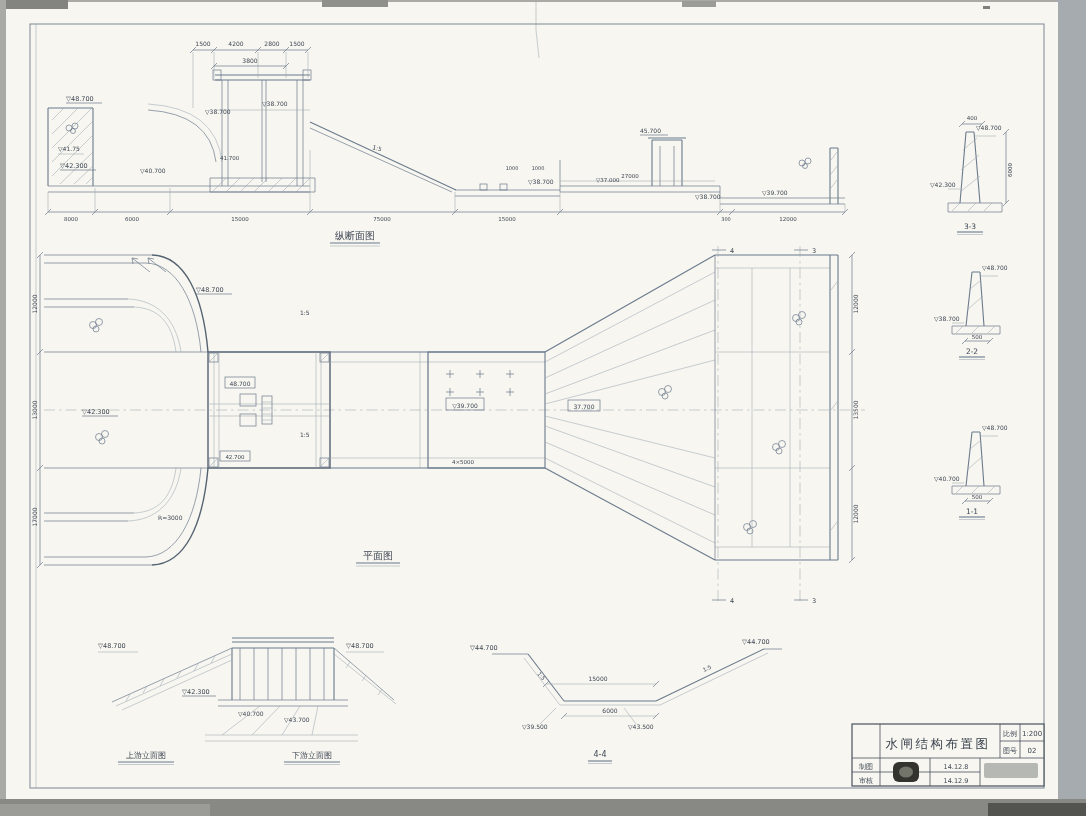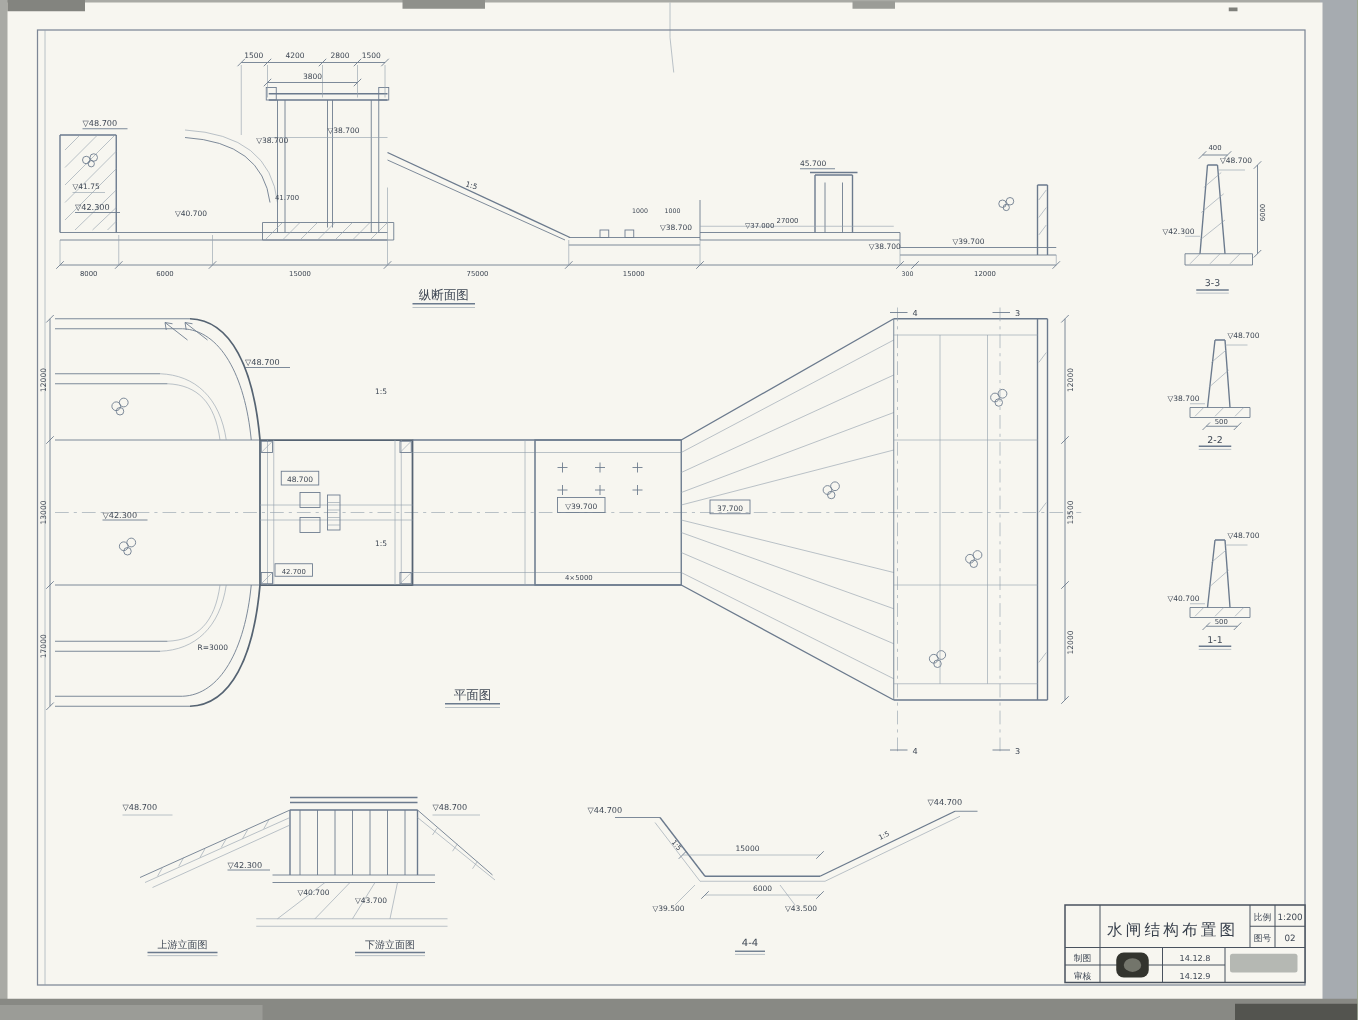--- a/index.html
+++ b/index.html
@@ -1,16 +1,16 @@
 <!DOCTYPE html>
 <html><head>
 <meta charset="utf-8">
 <style>
   html,body{margin:0;padding:0;background:#9fa09b;}
-  #stage{position:relative;width:1086px;height:816px;overflow:hidden;background:#4d7c0f;}
+  #stage{position:relative;width:1086px;height:816px;overflow:hidden;background:#f97316;}
   svg{display:block;}
   text{font-family:"DejaVu Sans","Liberation Sans",sans-serif;fill:#3e4754;}
   .t5{font-size:5px}.t55{font-size:5.5px}.t6{font-size:6px}.t65{font-size:6.5px}
   .t7{font-size:7px}.t75{font-size:7.5px}.t8{font-size:8px}.t10{font-size:10px}.t12{font-size:12.5px;letter-spacing:2.5px;fill:#39414d}
   .mid{text-anchor:middle}
   .l1{stroke:#6b7a8d;stroke-width:1.1;fill:none}
   .l2{stroke:#6b7a8d;stroke-width:.7;fill:none}
   .l3{stroke:#94a1ae;stroke-width:.5;fill:none}
   .lb{stroke:#556372;stroke-width:1.4;fill:none}
   .dash{stroke-dasharray:11 4 2.5 4}

